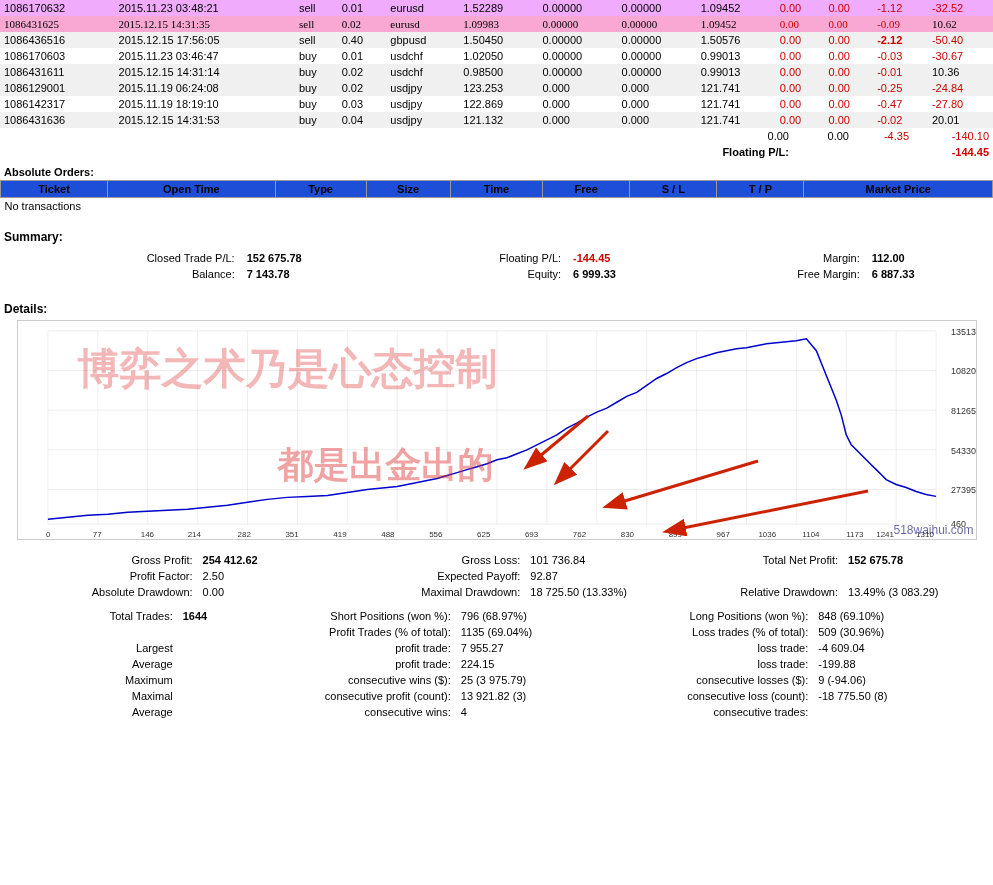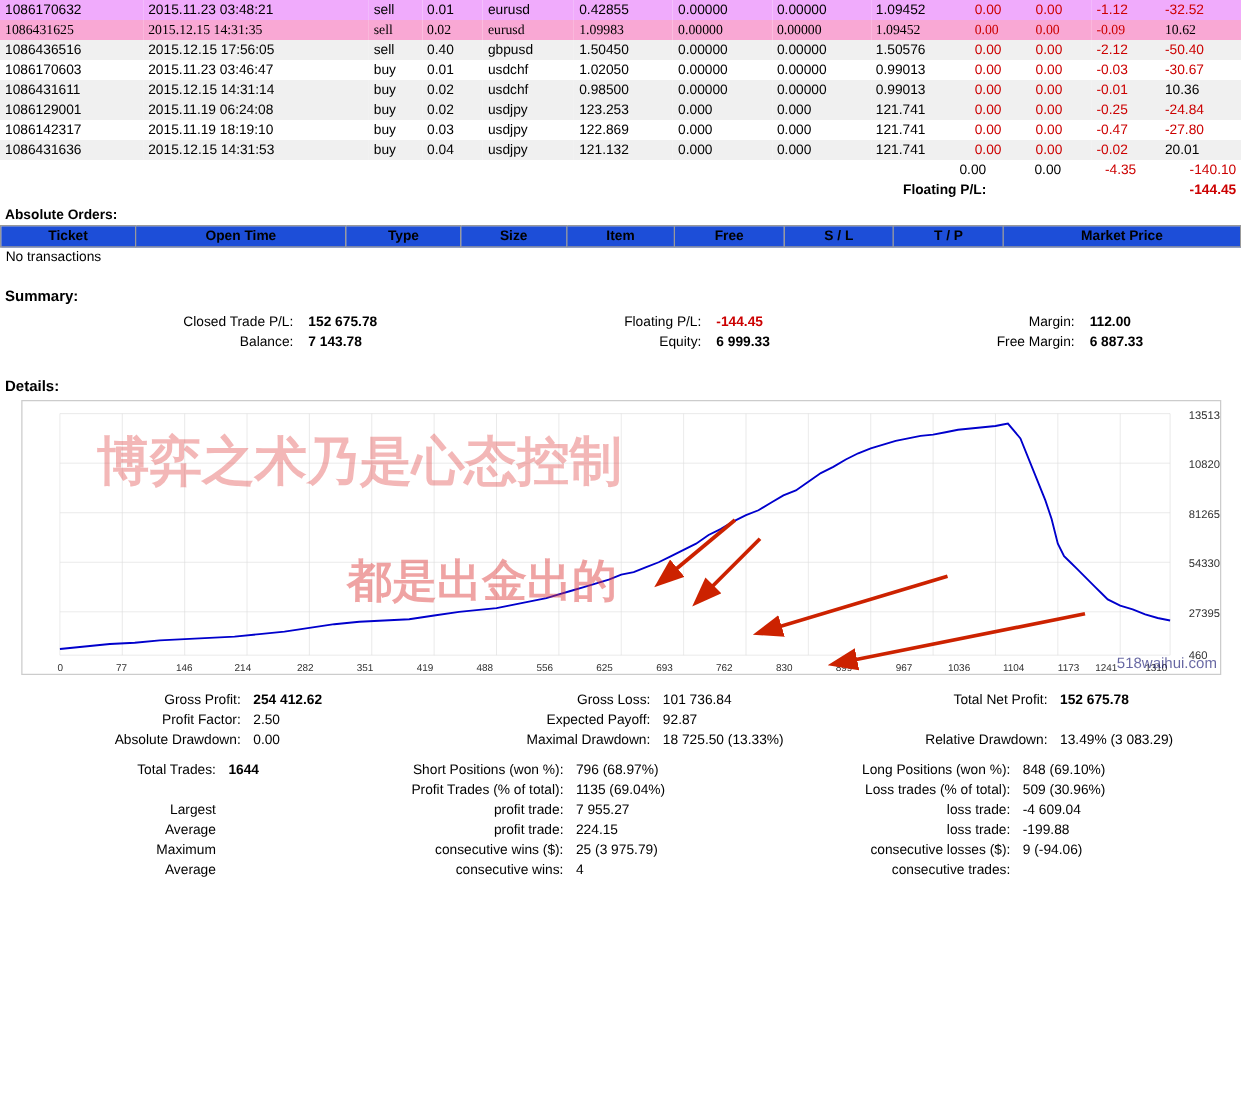--- a/index.html
+++ b/index.html
@@ -43,21 +43,21 @@
 <body>
 
 <table class="trades-table">
   <tbody id="trades-tbody">
   <tr style="background: #f0abfc;">
     <td>1086170632</td>
     <td>2015.11.23 03:48:21</td>
     <td>sell</td>
     <td>0.01</td>
     <td>eurusd</td>
-    <td>0.42855</td>
+    <td>1.52289</td>
     <td>0.00000</td>
     <td>0.00000</td>
     <td>1.09452</td>
     <td style="color:#c00;">0.00</td>
     <td style="color:#c00;">0.00</td>
     <td style="color:#c00;">-1.12</td>
     <td style="color:#c00;">-32.52</td>
   </tr>
       <tr style="background: #f9a8d4; font-family: Liberation Serif, serif;">
     <td>1086431625</td>
@@ -79,21 +79,21 @@
     <td>2015.12.15 17:56:05</td>
     <td>sell</td>
     <td>0.40</td>
     <td>gbpusd</td>
     <td>1.50450</td>
     <td>0.00000</td>
     <td>0.00000</td>
     <td>1.50576</td>
     <td style="color:#c00;">0.00</td>
     <td style="color:#c00;">0.00</td>
-    <td style="color:#c00;">-2.12</td>
+    <td style="color:#c00;font-weight:bold;">-2.12</td>
     <td style="color:#c00;">-50.40</td>
   </tr>
       <tr style="background: rgb(255, 255, 255);">
     <td>1086170603</td>
     <td>2015.11.23 03:46:47</td>
     <td>buy</td>
     <td>0.01</td>
     <td>usdchf</td>
     <td>1.02050</td>
     <td>0.00000</td>
@@ -185,21 +185,21 @@
 
 <div class="working-orders-section">
   <div class="working-orders-label">Absolute Orders:</div>
   <table>
     <thead>
       <tr class="wo-header" id="wo-header-row">
       <th>Ticket</th>
           <th>Open Time</th>
           <th>Type</th>
           <th>Size</th>
-          <th>Item</th>
+          <th>Time</th>
           <th>Free</th>
           <th>S / L</th>
           <th>T / P</th>
           <th>Market Price</th>
         </tr>
     </thead>
     <tbody>
       <tr>
         <td colspan="9" class="wo-body">No transactions</td>
       </tr>
@@ -416,20 +416,28 @@
     </tr>
     <tr>
       <td style="text-align:right; padding-right:6px;">Maximum</td>
       <td></td>
       <td style="text-align:right; padding-right:6px;">consecutive wins ($):</td>
       <td>25 (3 975.79)</td>
       <td style="text-align:right; padding-right:6px;">consecutive losses ($):</td>
       <td>9 (-94.06)</td>
     </tr>
     <tr>
+      <td style="text-align:right; padding-right:6px;">Maximal</td>
+      <td></td>
+      <td style="text-align:right; padding-right:6px;">consecutive profit (count):</td>
+      <td>13 921.82 (3)</td>
+      <td style="text-align:right; padding-right:6px;">consecutive loss (count):</td>
+      <td>-18 775.50 (8)</td>
+    </tr>
+    <tr>
       <td style="text-align:right; padding-right:6px;">Average</td>
       <td></td>
       <td style="text-align:right; padding-right:6px;">consecutive wins:</td>
       <td>4</td>
       <td style="text-align:right; padding-right:6px;">consecutive trades:</td>
       <td></td>
     </tr>
   </tbody>
 </table>
 

